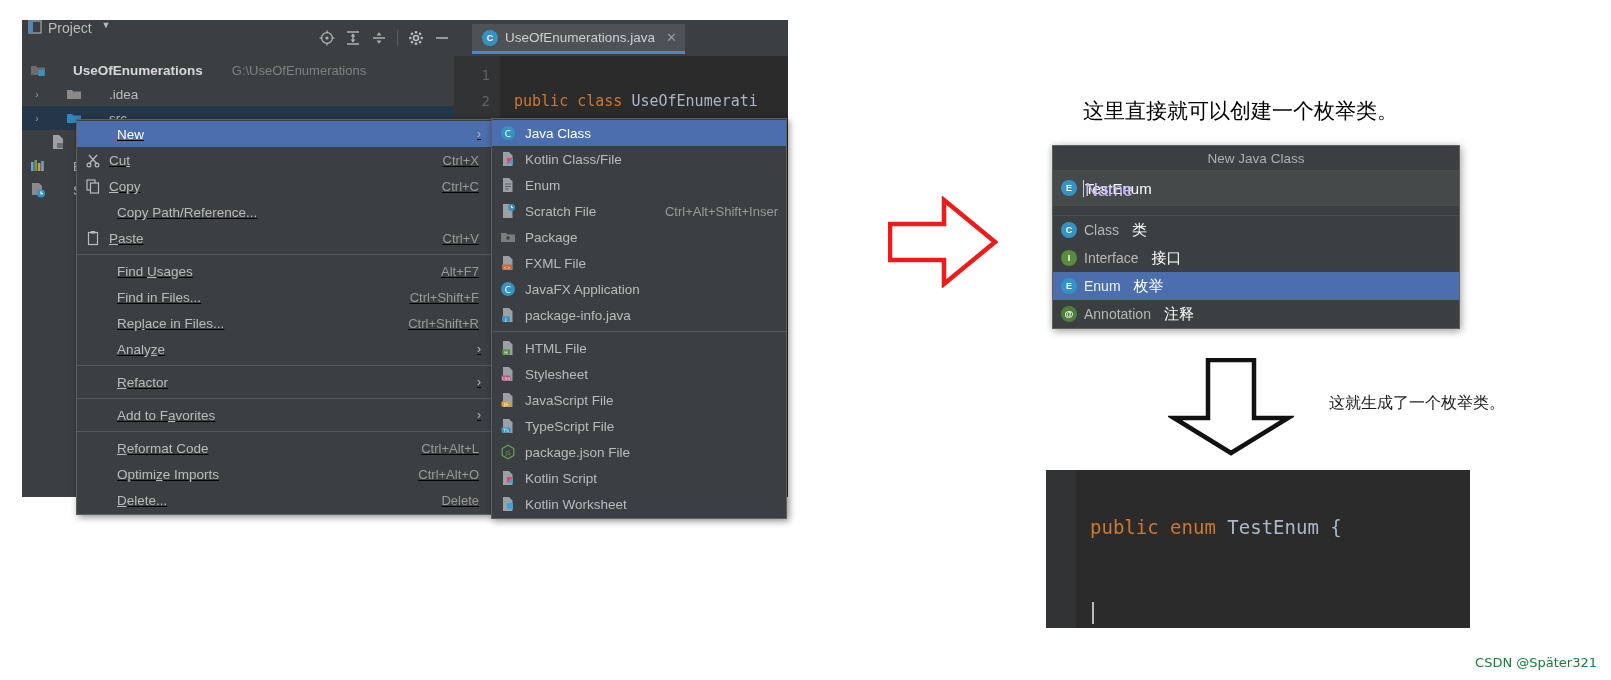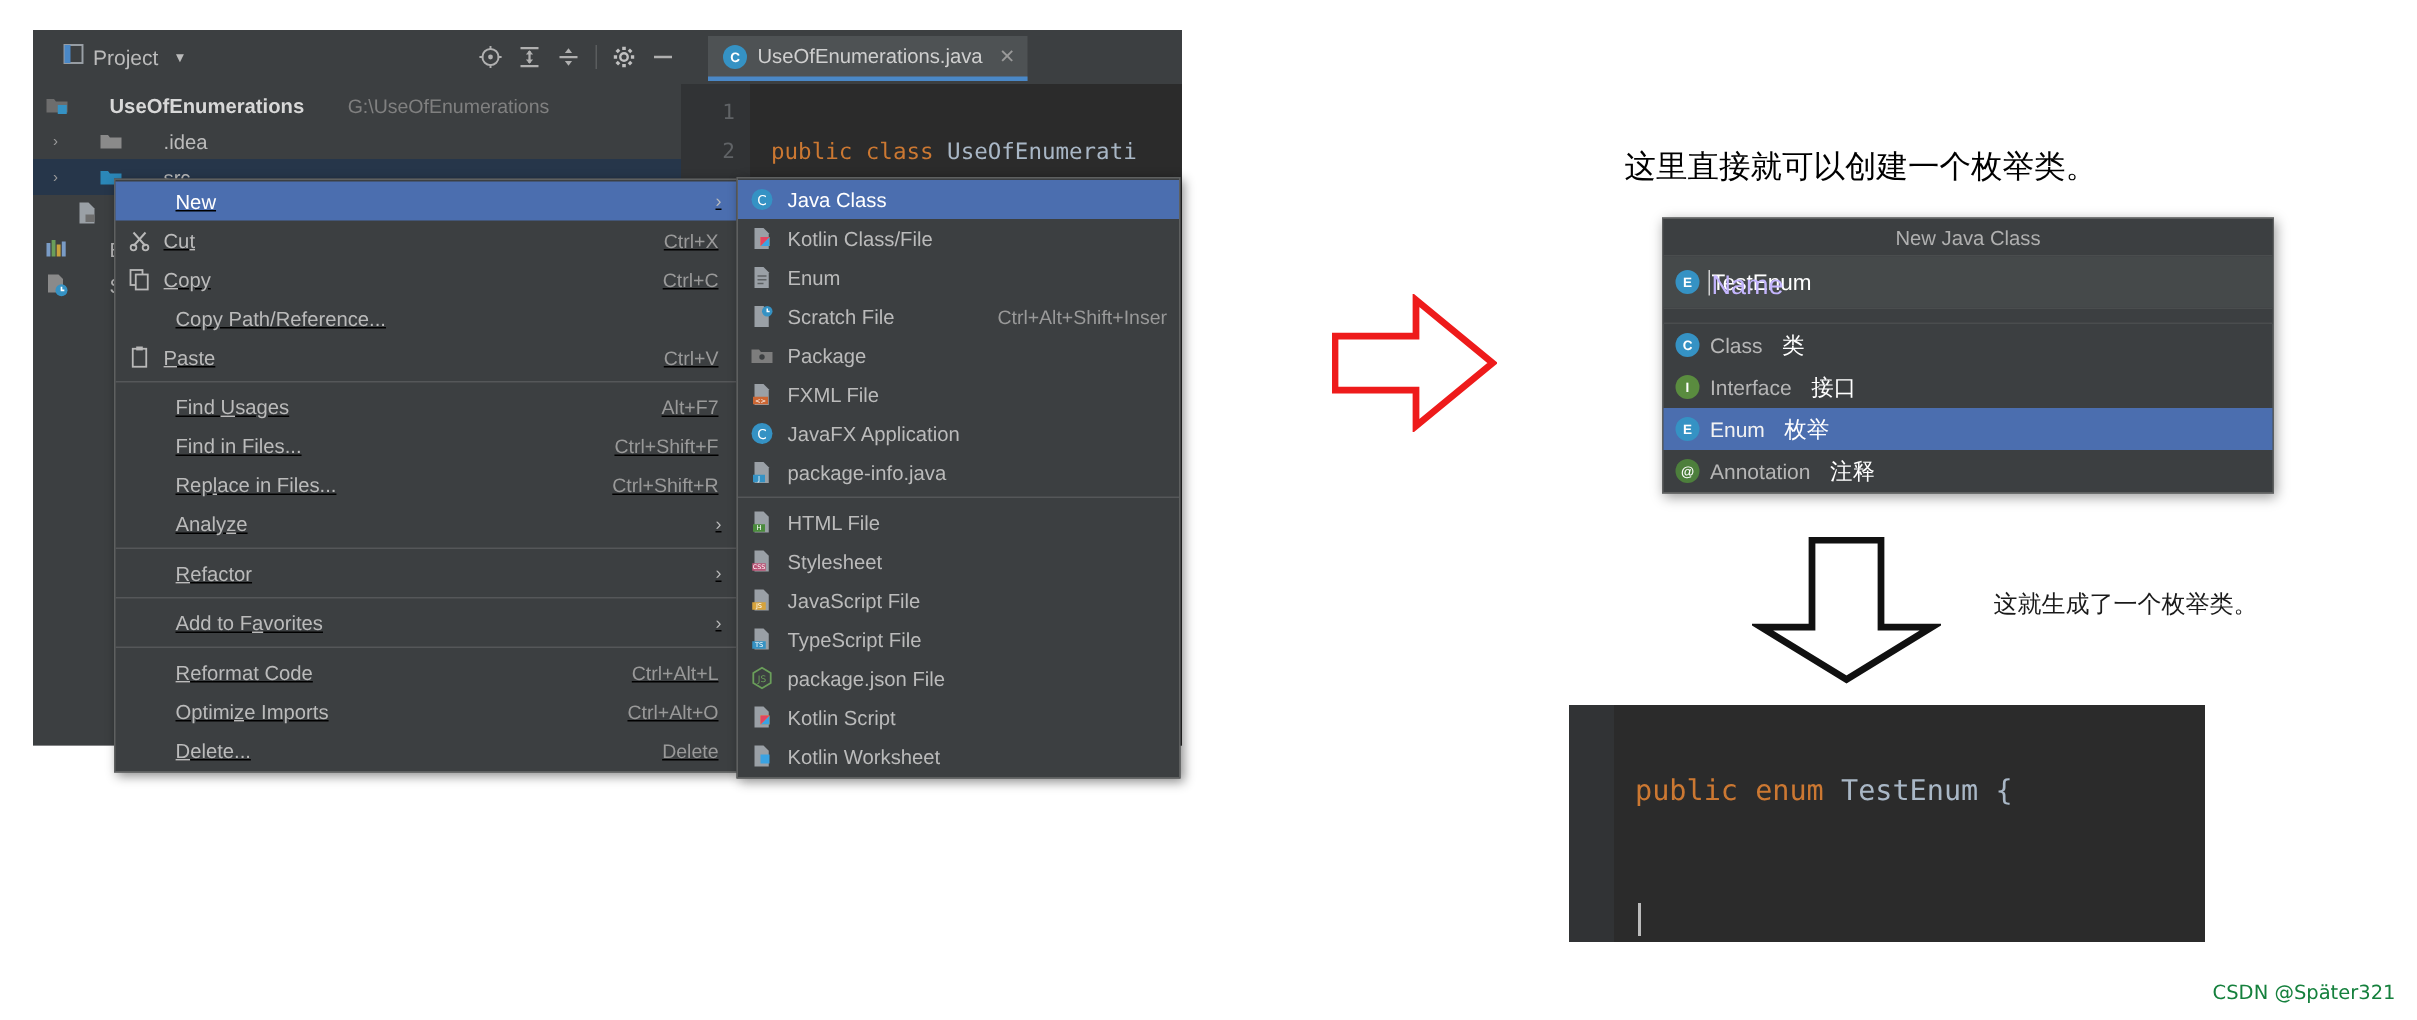--- a/index.html
+++ b/index.html
@@ -18,21 +18,21 @@
     width: 766px; height: 477px;
     background: #3c3f41;
     overflow: hidden;
   }
   .ide-left {
     position: absolute; left: 0; top: 0; width: 432px; height: 477px;
     background: #3c3f41;
   }
   .proj-header {
     position: relative; height: 36px; background: #3c3f41;
-    display: flex; align-items: center; padding-left: 20px;
+    display: flex; align-items: flex-start; padding-left: 6px;
   }
   .proj-title {
     color: #bbbbbb; font-size: 14px; margin-left: 6px;
   }
   .proj-caret {
     margin-left: 10px; color: #bbbbbb; font-size: 9px;
   }
   .proj-tools {
     position: absolute; right: 4px; top: 0; height: 36px;
     display: flex; align-items: center; gap: 10px;
@@ -136,21 +136,21 @@
   }
   .anno-black {
     position:absolute; left:1310px; top:393px;
     color:#1a1a1a; font-size:16px; white-space:nowrap;
     font-family:"DejaVu Sans","Liberation Sans",sans-serif;
     margin-left:19px;
   }
 
   
   .njc {
-    position:absolute; left:1108px; top:145px; width:408px;
+    position:absolute; left:1052px; top:145px; width:408px;
     background:#3c3f41; border:1px solid #5e6060;
     box-shadow: 1px 2px 8px rgba(0,0,0,.4);
   }
   .njc-title {
     height:25px; line-height:25px; text-align:center;
     color:#b0b0b0; font-size:13.5px; background:#3c3f41;
     border-bottom:1px solid #4a4d4e;
   }
   .njc-input {
     height:34px; display:flex; align-items:center;

